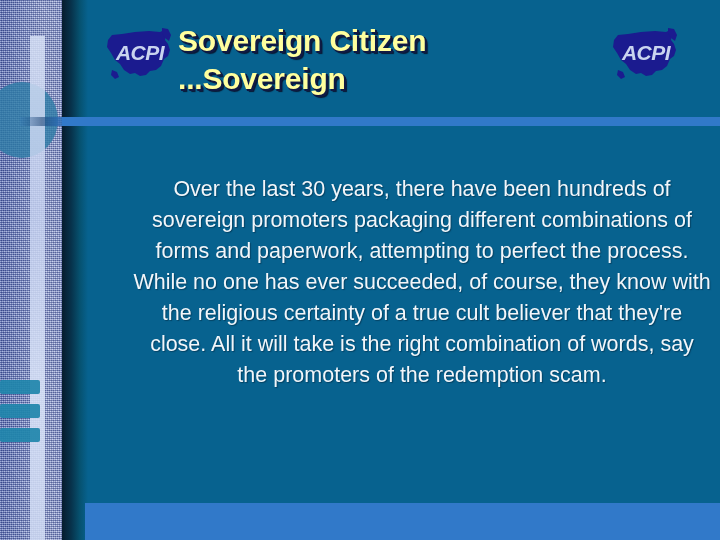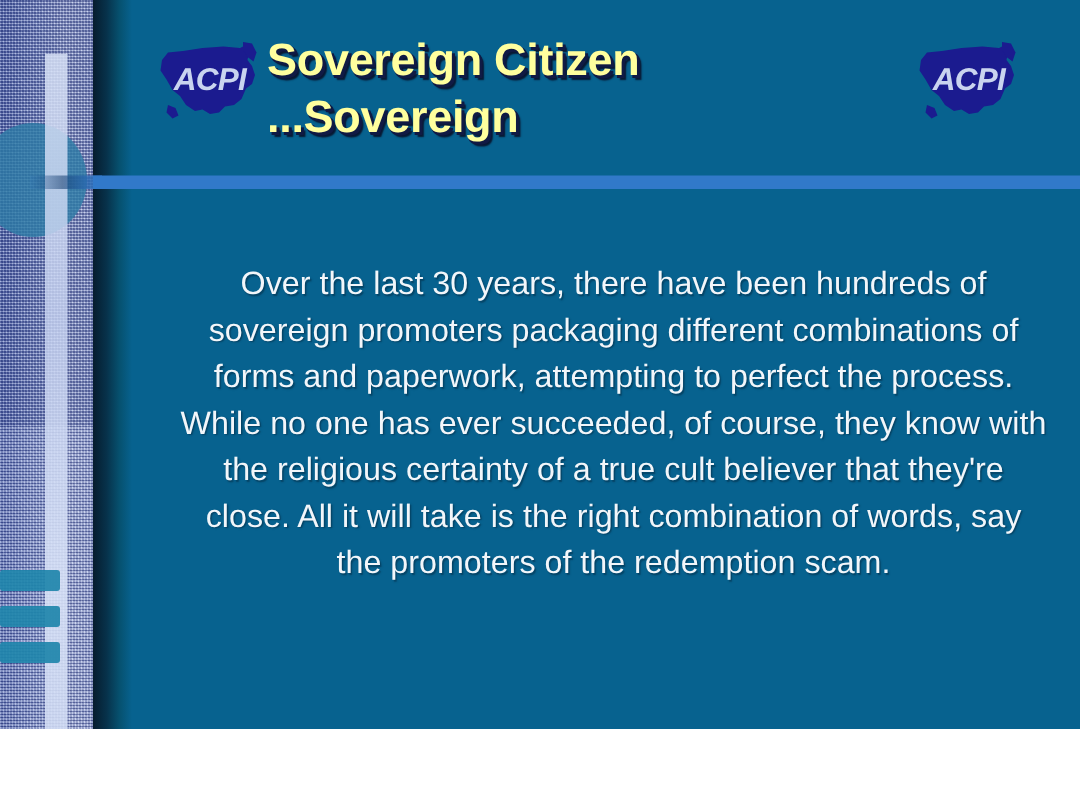--- a/index.html
+++ b/index.html
@@ -3,21 +3,21 @@
 <meta charset="utf-8">
 <style>
   html, body {
     margin: 0;
     padding: 0;
     background: #ffffff;
   }
   #slide {
     position: relative;
     width: 720px;
-    height: 486px;
+    height: 540px;
     overflow: hidden;
     background: #0f766e;
     font-family: "Liberation Sans", sans-serif;
   }
 
   
   .bg-main {
     position: absolute;
     inset: 0;
     background: #07628f;
@@ -158,21 +158,21 @@
     width: 78px;
     height: 62px;
   }
   .logo.left  { left: 102px; top: 26px; }
   .logo.right { left: 608px; top: 26px; }
   .logo svg { display: block; width: 78px; height: 62px; }
 
   
   .body-block {
     position: absolute;
-    left: 120px;
+    left: 133px;
     top: 152px;
     width: 578px;
     text-align: center;
   }
   .body-text {
     font-family: "Liberation Sans", sans-serif;
     font-size: 21.5px;
     line-height: 31px;
     color: #f2f6fa;
     text-shadow: 1px 1px 1px rgba(4,40,64,0.55);

